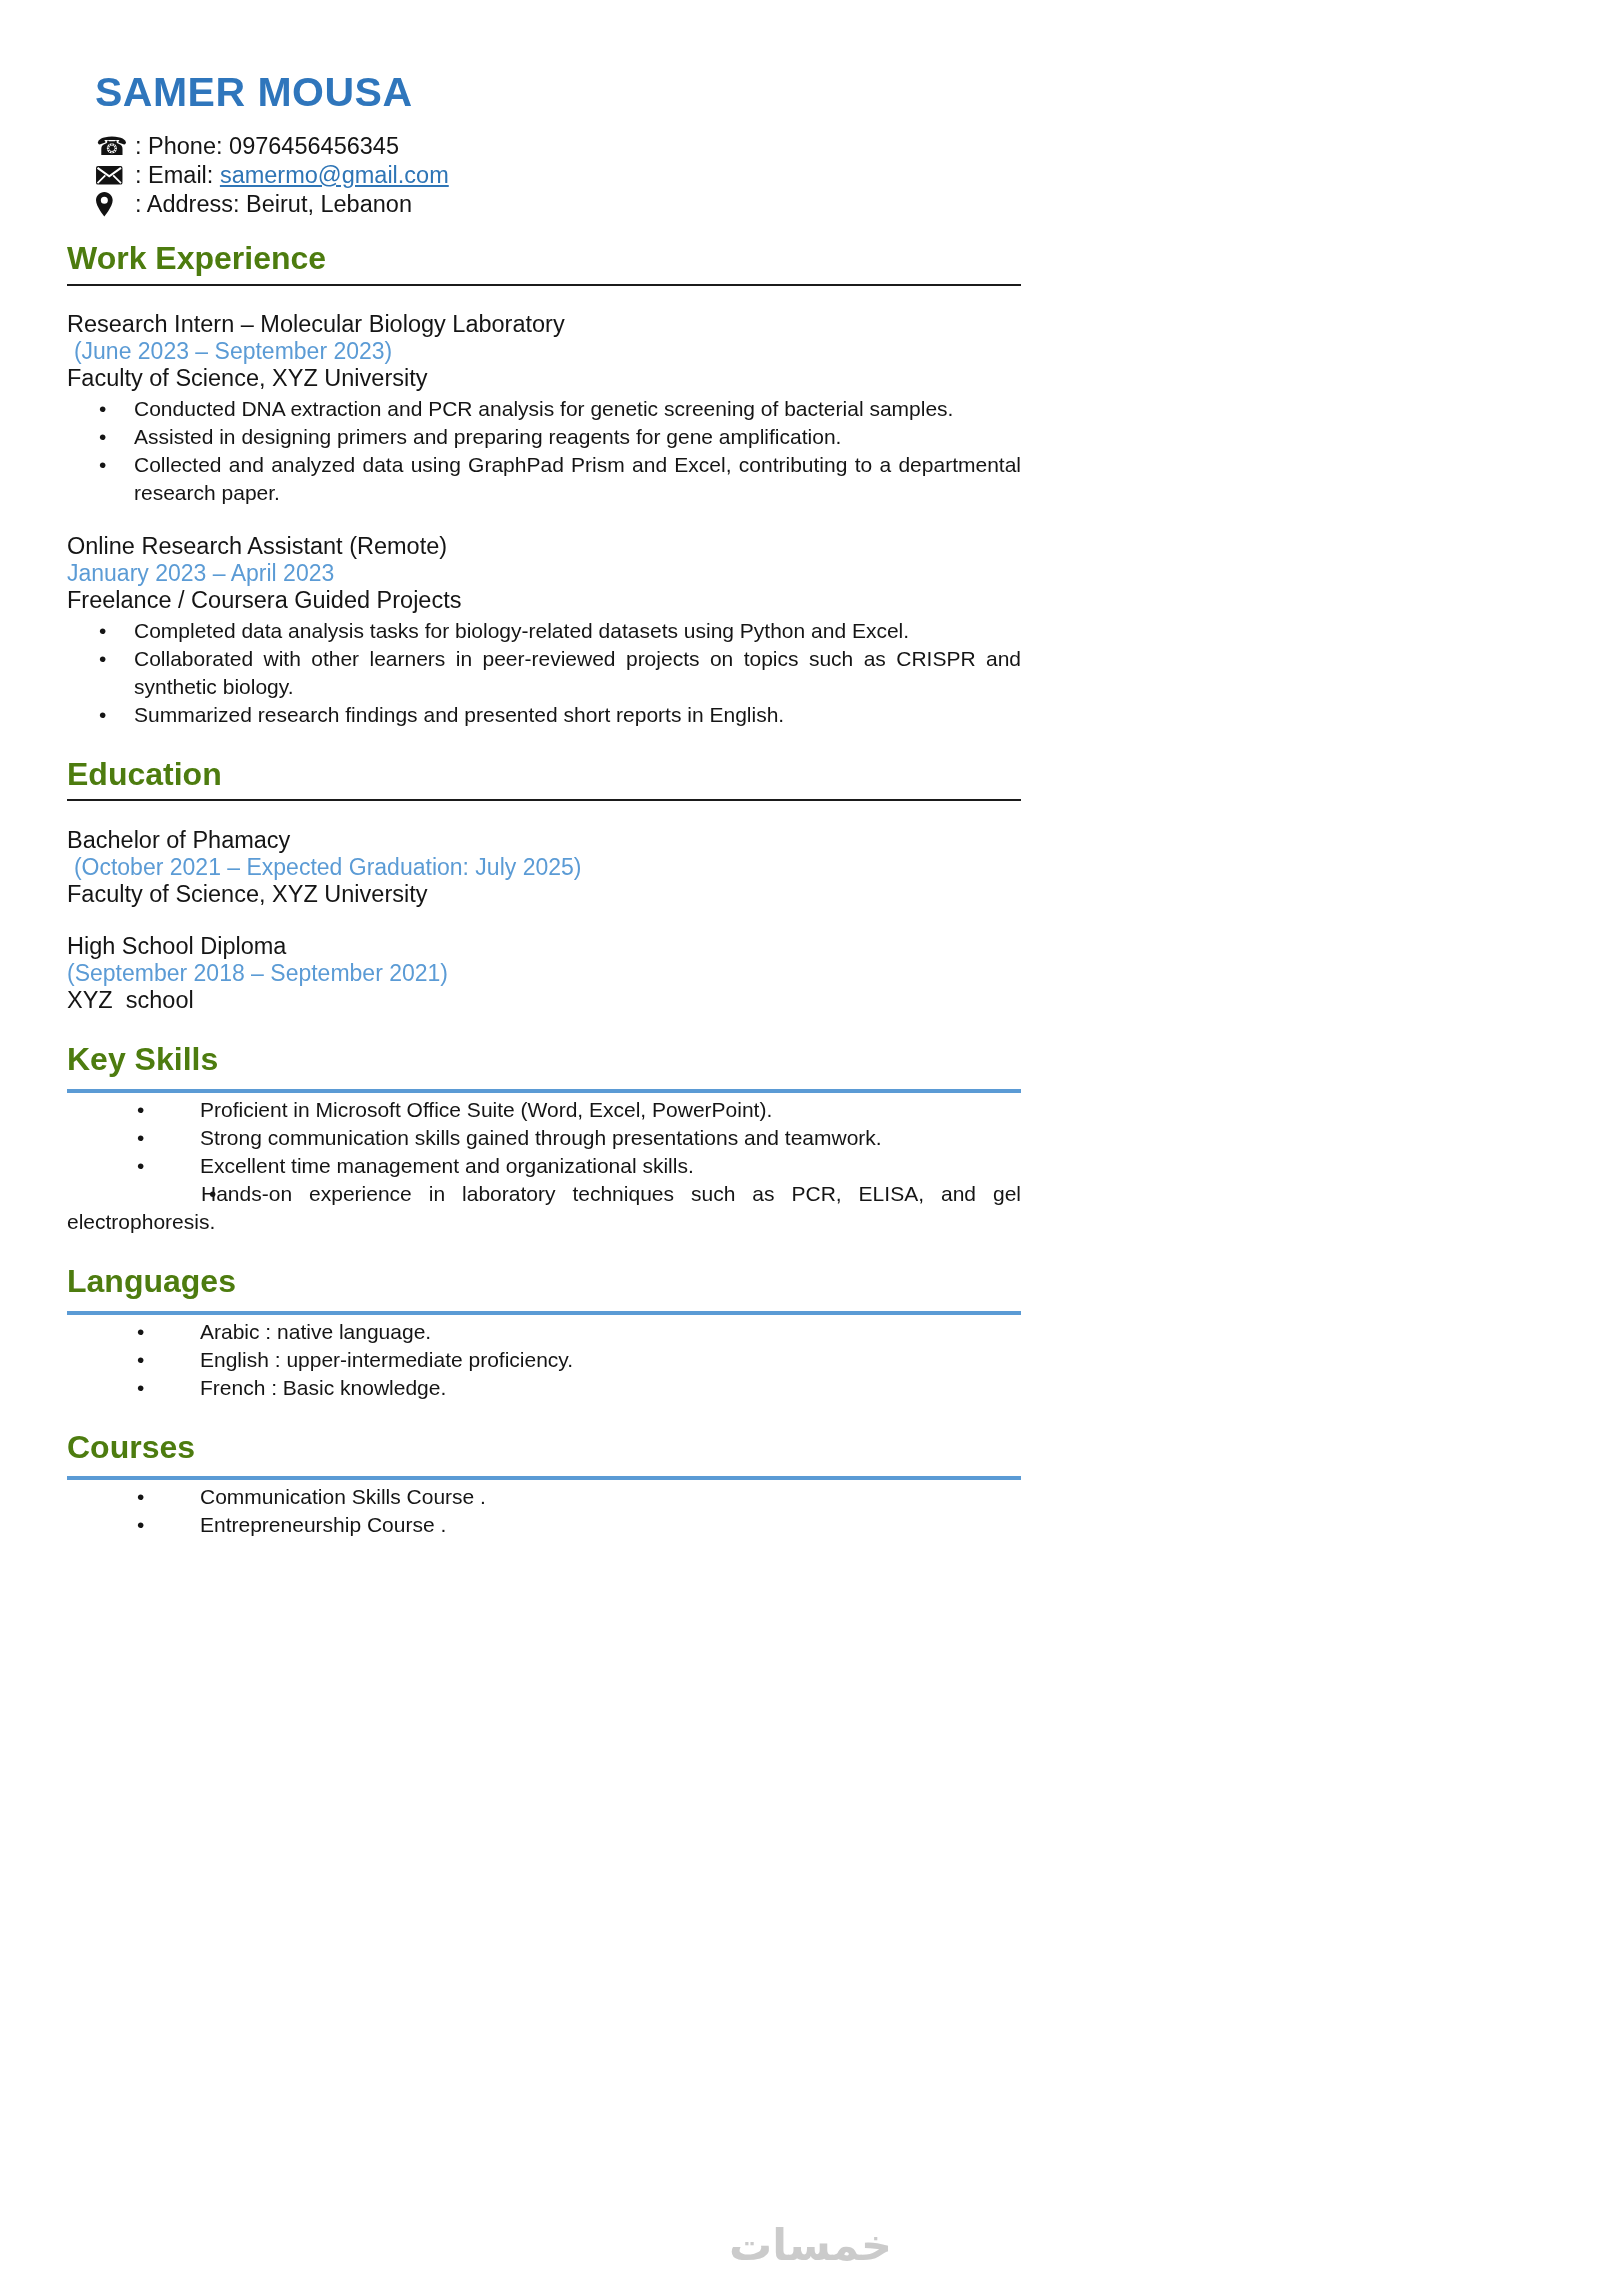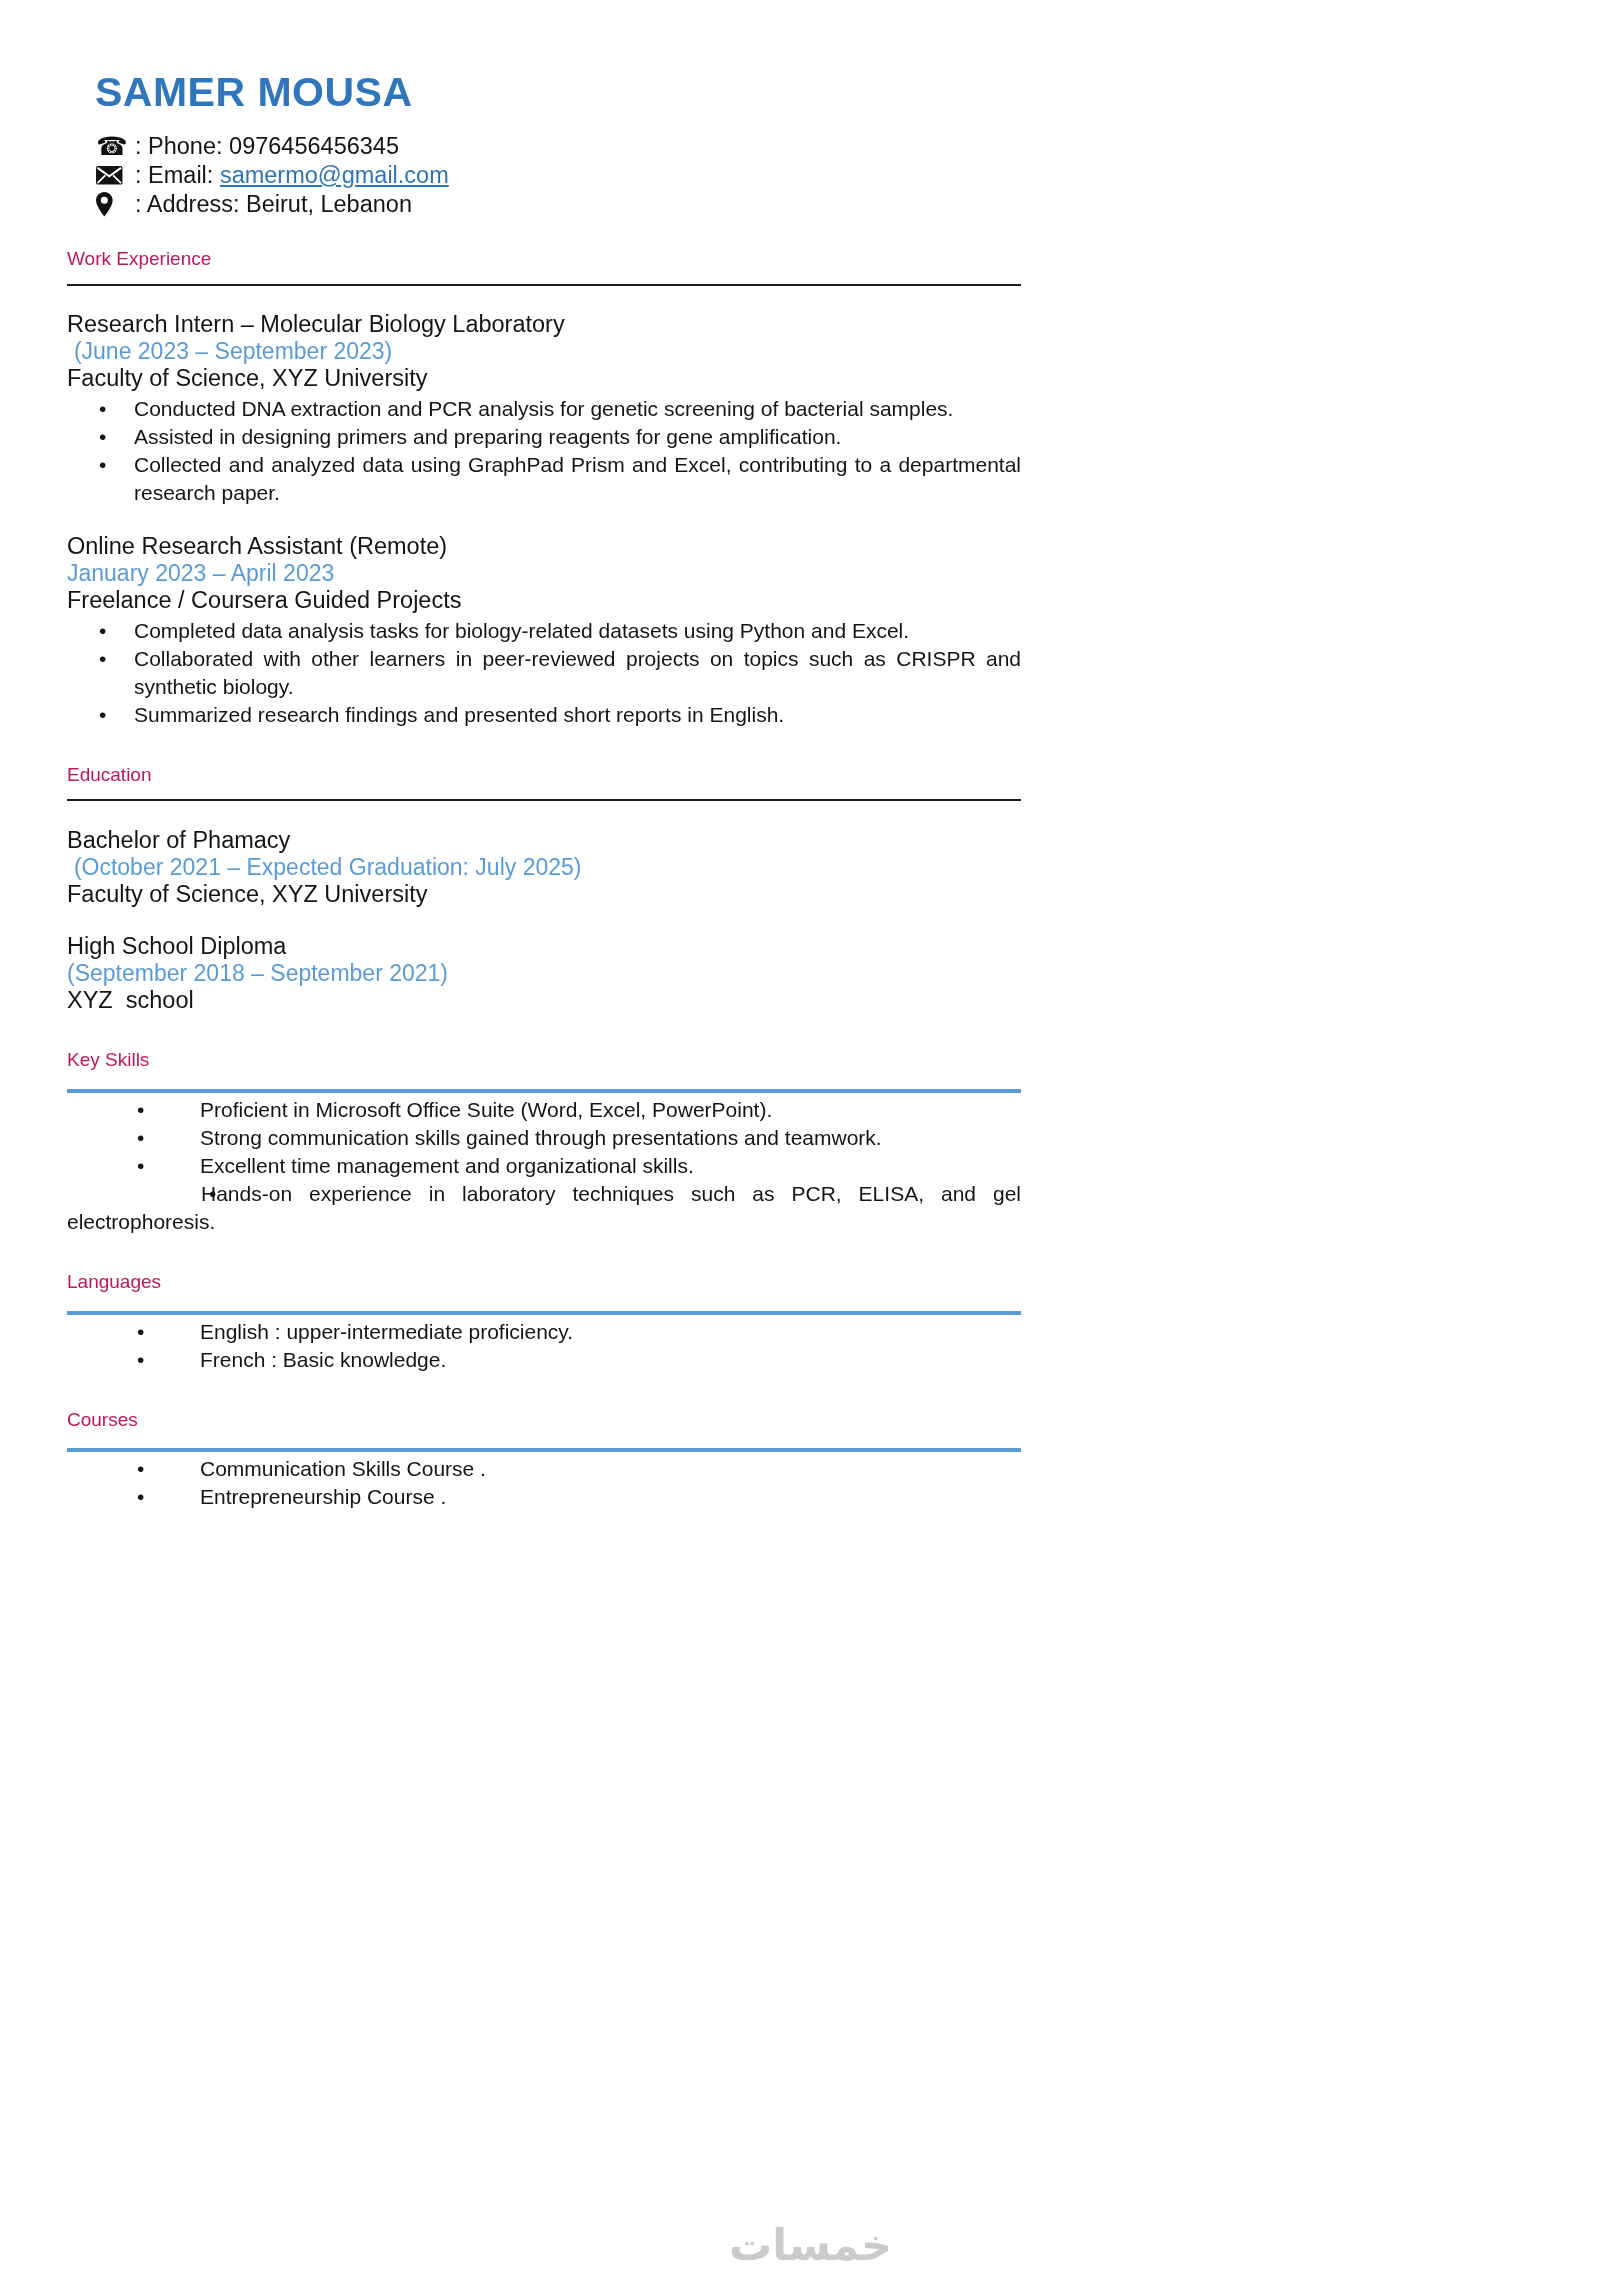--- a/index.html
+++ b/index.html
@@ -19,21 +19,21 @@
     font-weight: 600; letter-spacing: 0.5px;
     color: #2F76BC;
   }
 
   .contact { margin: 14.7px 0 0 29px; font-size: 23.5px; }
   .c-row { display: flex; align-items: center; min-height: 28px; margin-bottom: 1px; }
   .c-icon { width: 39px; flex: 0 0 39px; display: flex; align-items: center; }
   .glyph { font-family: "DejaVu Sans", sans-serif; font-size: 25.5px; line-height: 1; color: #121212; }
   .email-link { color: #2E75B6; text-decoration: underline; cursor: pointer; margin-top: 12px; }
 
-  h2.sec { margin: 0; font-size: 19px; line-height: 33px; font-weight: 400; color: #be185d; }
+  h2.sec { margin: 0; font-size: 32px; line-height: 33px; font-weight: 700; color: #4d7c0f; }
   .rule-dark { border-top: 2.9px solid #1b1b1b; margin-top: 8.8px; }
   .rule-blue { border-top: 4.9px solid #5B9BD5; margin-top: 12.7px; }
 
   .mt-work { margin-top: 23.5px; }
   .sec-block { margin-top: 29px; }
 
   .entry { margin-top: 25.5px; font-size: 23.5px; }
   .entry .line { line-height: 27px; }
   .dates { color: #5B9BD5; font-size: 23px; }
   .indent { padding-left: 6.9px; }
@@ -142,20 +142,21 @@
       <li>Strong communication skills gained through presentations and teamwork.</li>
       <li>Excellent time management and organizational skills.</li>
       <li class="spill just">Hands-on experience in laboratory techniques such as PCR, ELISA, and gel electrophoresis.</li>
     </ul>
   </section>
 
   <section class="sec-block">
     <h2 class="sec">Languages</h2>
     <div class="rule-blue"></div>
     <ul class="bullets kb list-gap">
+      <li>Arabic : native language.</li>
       <li>English : upper-intermediate proficiency.</li>
       <li>French : Basic knowledge.</li>
     </ul>
   </section>
 
   <section class="sec-block">
     <h2 class="sec">Courses</h2>
     <div class="rule-blue"></div>
     <ul class="bullets kb list-gap">
       <li>Communication Skills Course .</li>

